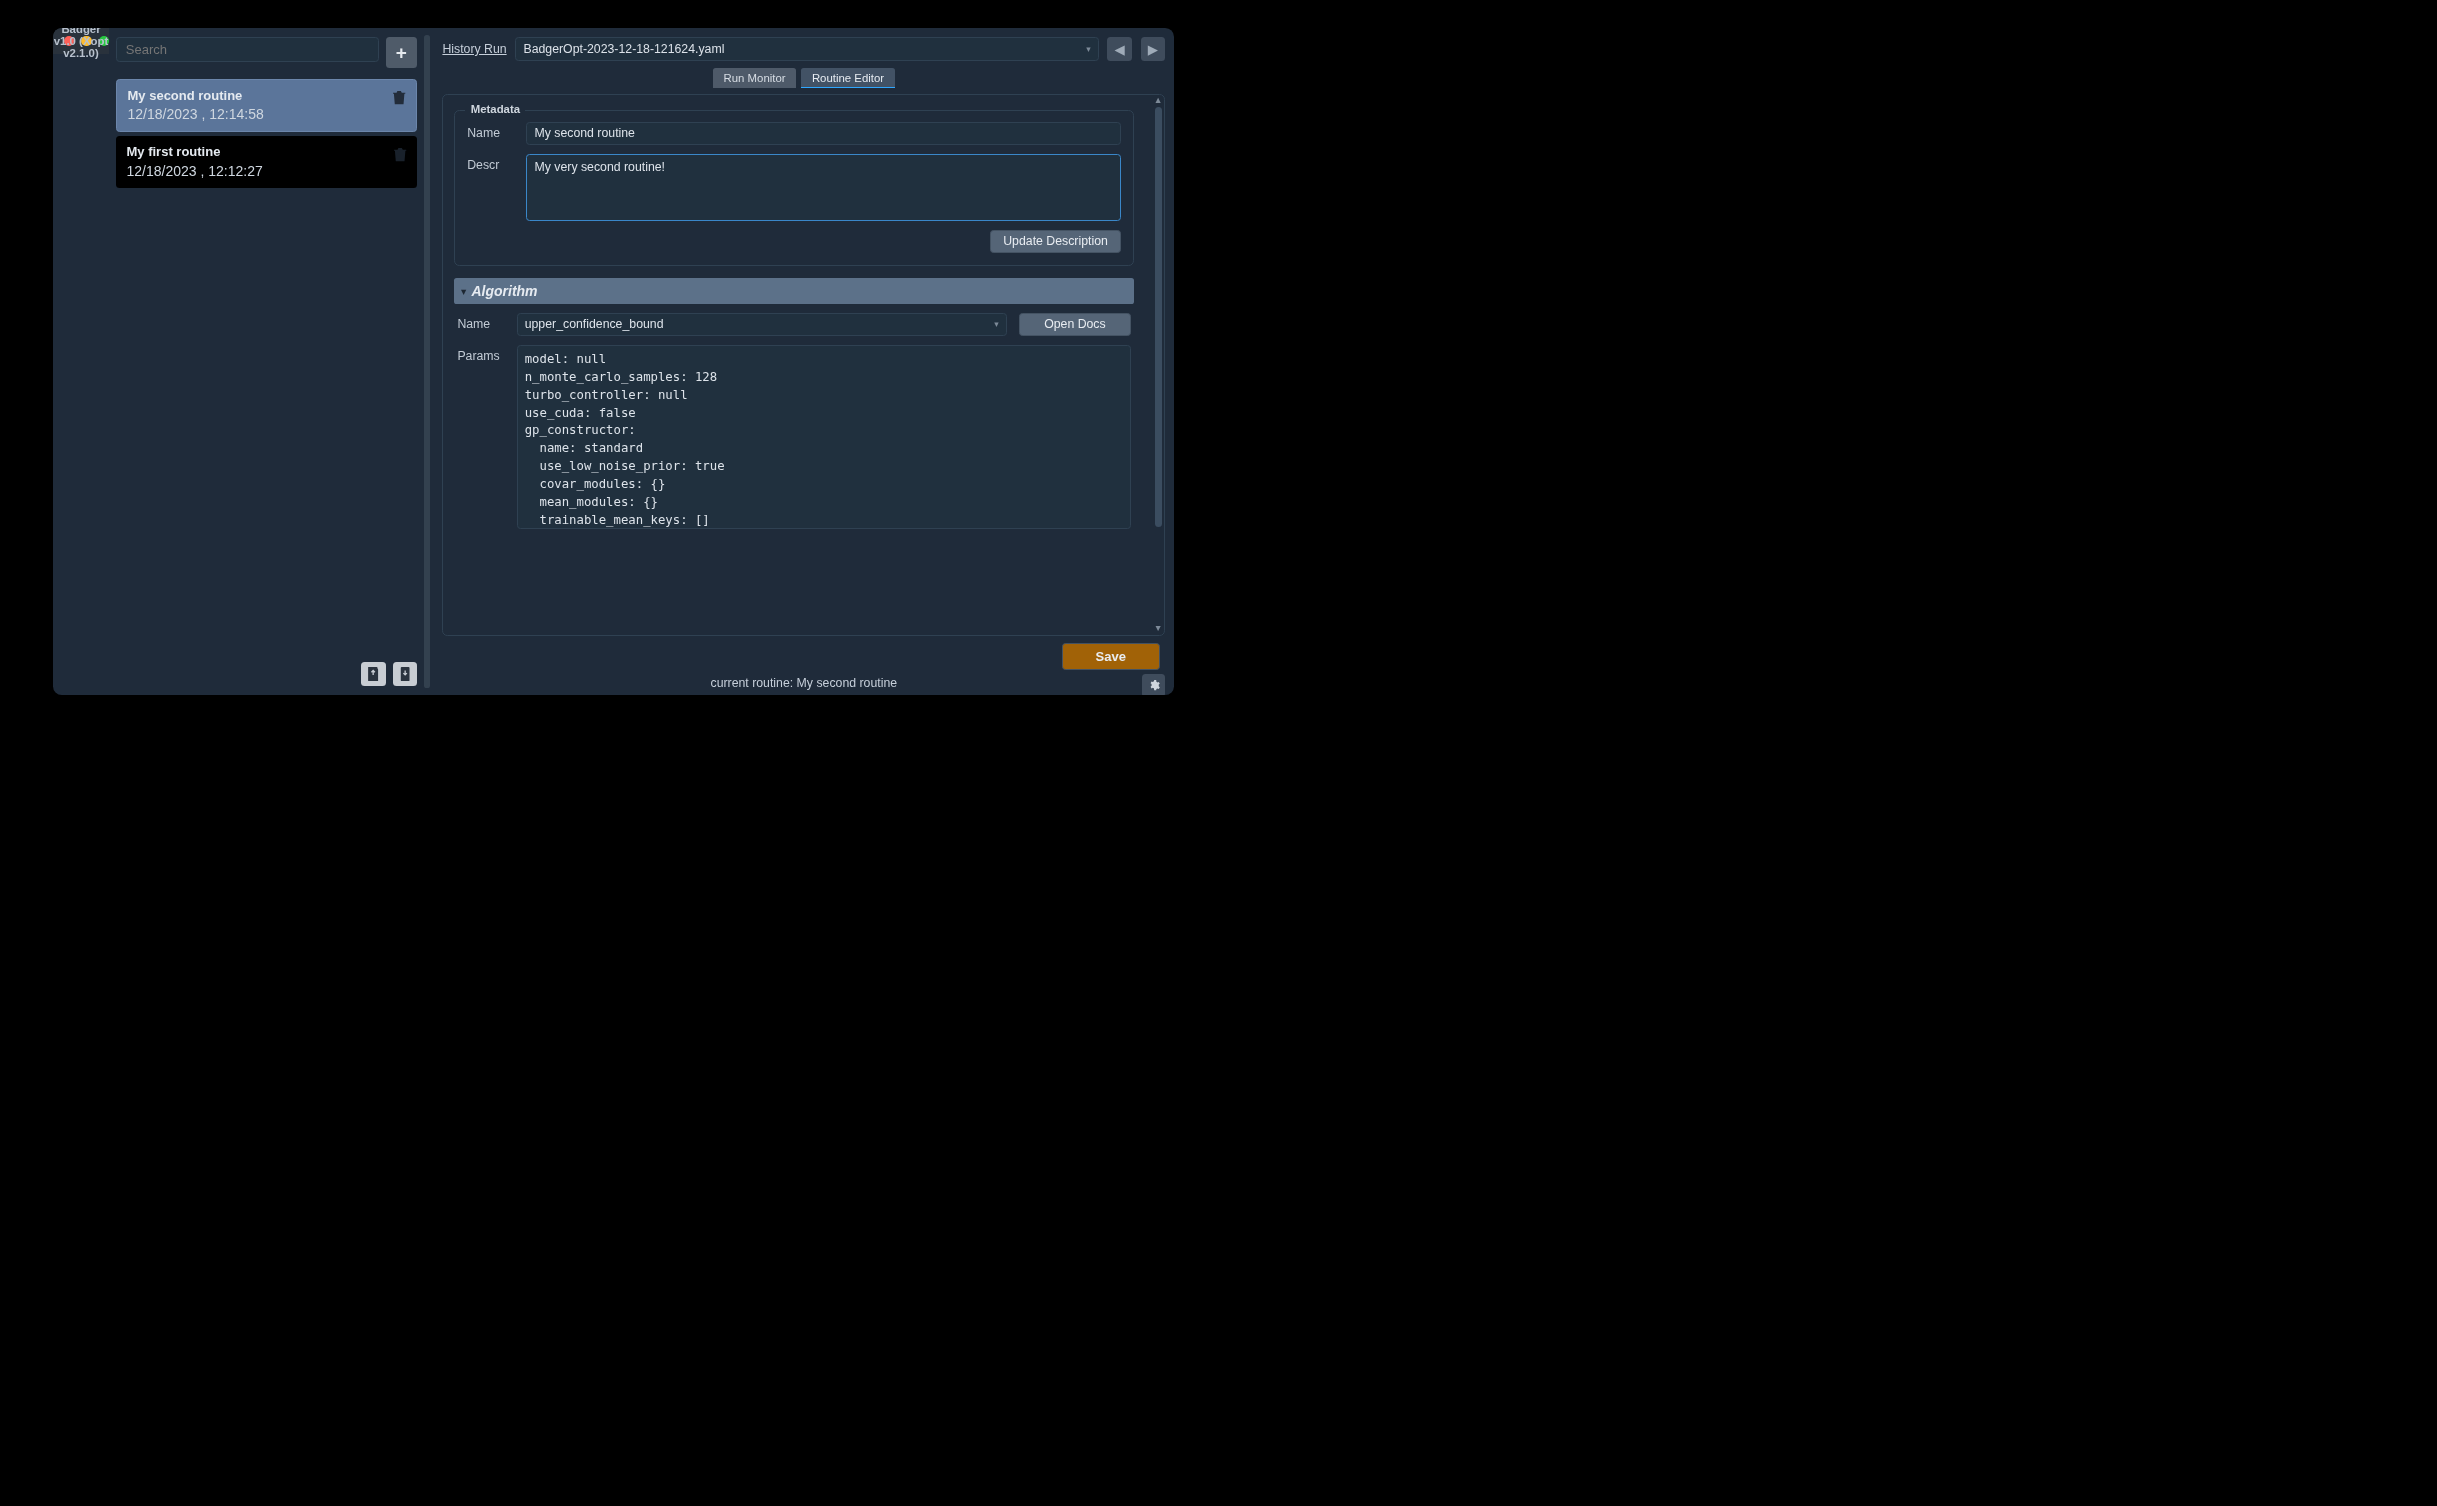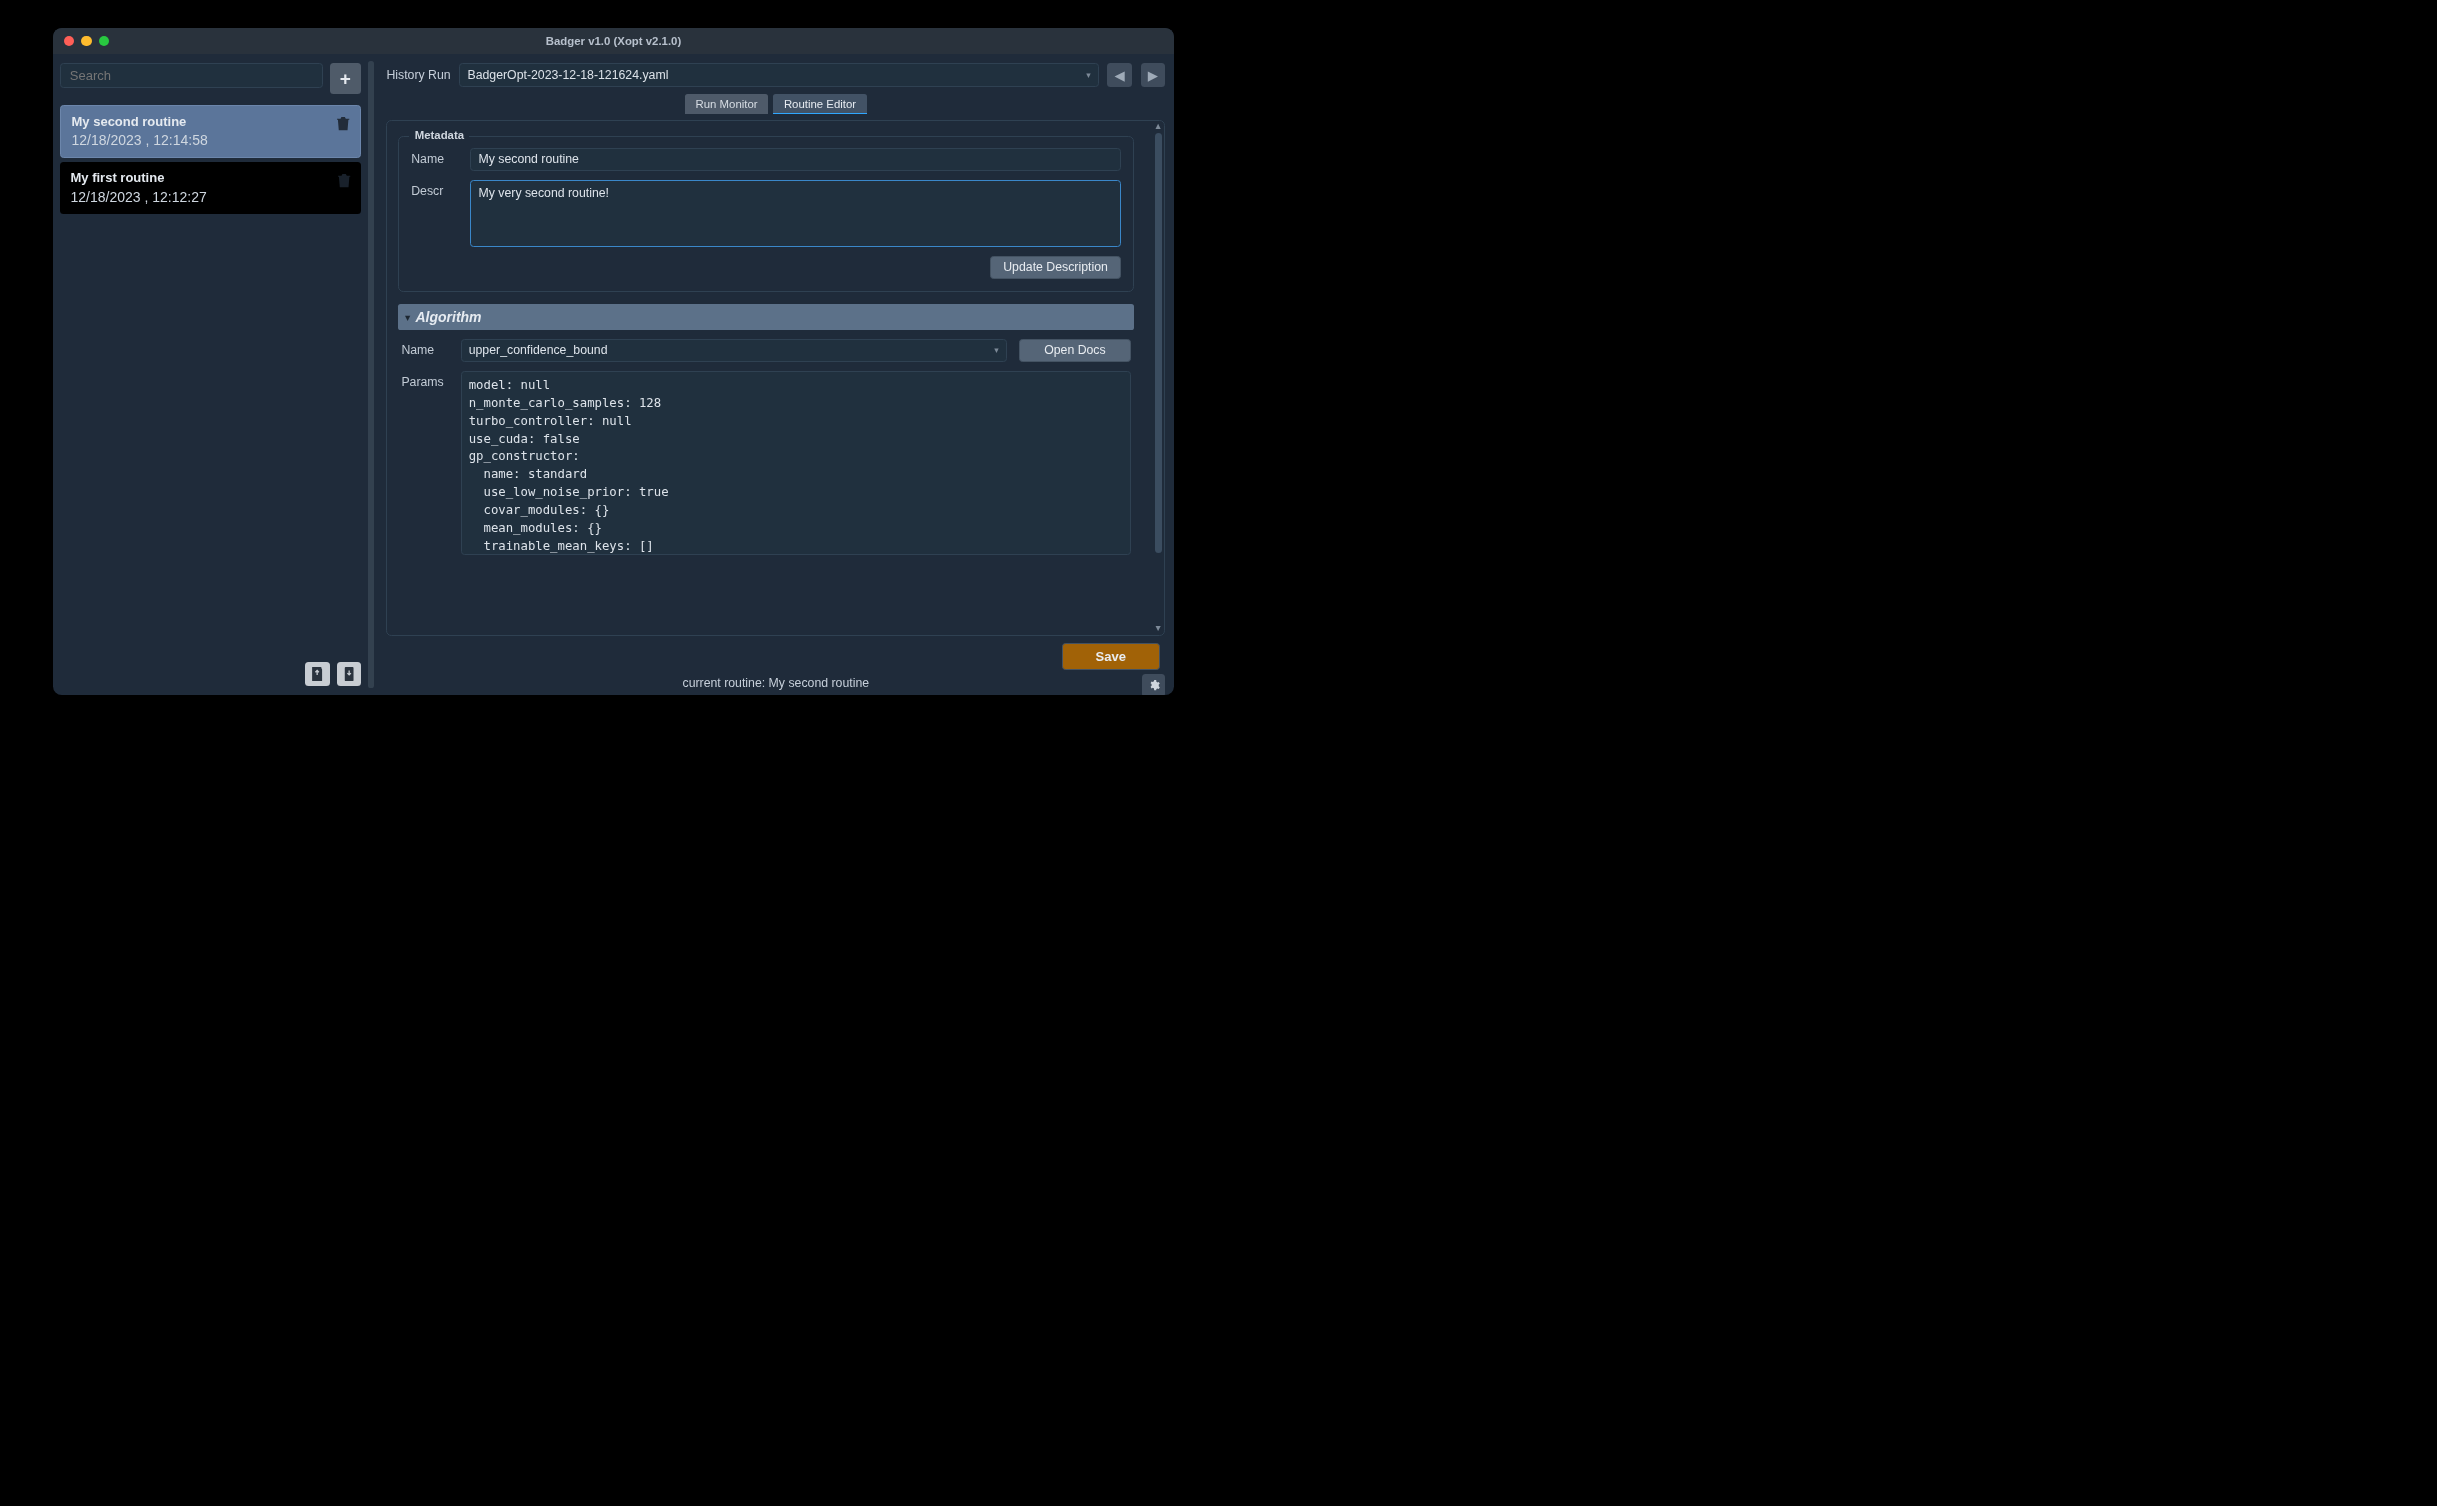--- a/index.html
+++ b/index.html
@@ -3,21 +3,21 @@
 <meta charset="utf-8">
 <style>
 * { box-sizing: border-box; margin: 0; padding: 0; font-family: -apple-system, "Segoe UI", Helvetica, Arial, sans-serif; }
 html, body { width: 100%; height: 100%; background: #000; }
 .window {
   position: absolute;
   left: 53px; top: 28px;
   width: 1121px; height: 667px;
   background: #1f2b3a;
   border-radius: 8.8px;
-  display: flex; flex-direction: column;
+  display: flex; 
   overflow: hidden;
 }
 .titlebar {
   height: 26px;
   background: #29323c;
   display: flex; align-items: center;
   position: relative;
 }
 .traffic { display:flex; gap:7px; padding-left:10.5px; }
 .dot { width:10.5px; height:10.5px; border-radius:50%; }
@@ -52,21 +52,21 @@
   width:24.5px; height:24.5px; background:#c8cdd3; border:none; border-radius:3.5px;
   display:flex; align-items:center; justify-content:center; cursor:pointer;
 }
 
 
 .vdiv { width:6.1px; background:#33414f; cursor:col-resize; margin:7px 0 7px 0; border-radius:2.6px;}
 
 
 .main { flex:1; display:flex; flex-direction:column; padding:8.8px 8.8px 5.3px 12.3px; overflow:hidden; }
 .history-row { display:flex; align-items:center; gap:8.8px; margin-bottom:5.3px; }
-.history-label { color:#c6cfda; font-size:12.3px; }
+.history-label { color:#c6cfda; font-size:12.3px;text-decoration:underline; }
 .history-select {
   flex:1; height:24.5px; background:#20303e; border:0.9px solid #2f4152; border-radius:3.5px;
   color:#dce2e9; font-size:12.3px; padding:0 7px; display:flex; align-items:center; justify-content:space-between;
   cursor:pointer;
   gap:12px;
 }
 .nav-btn {
   width:24.5px; height:24.5px; background:#3f4c5c; border:none; border-radius:3.5px;
   color:#9fabb8; display:flex; align-items:center; justify-content:center; cursor:pointer;
 }

